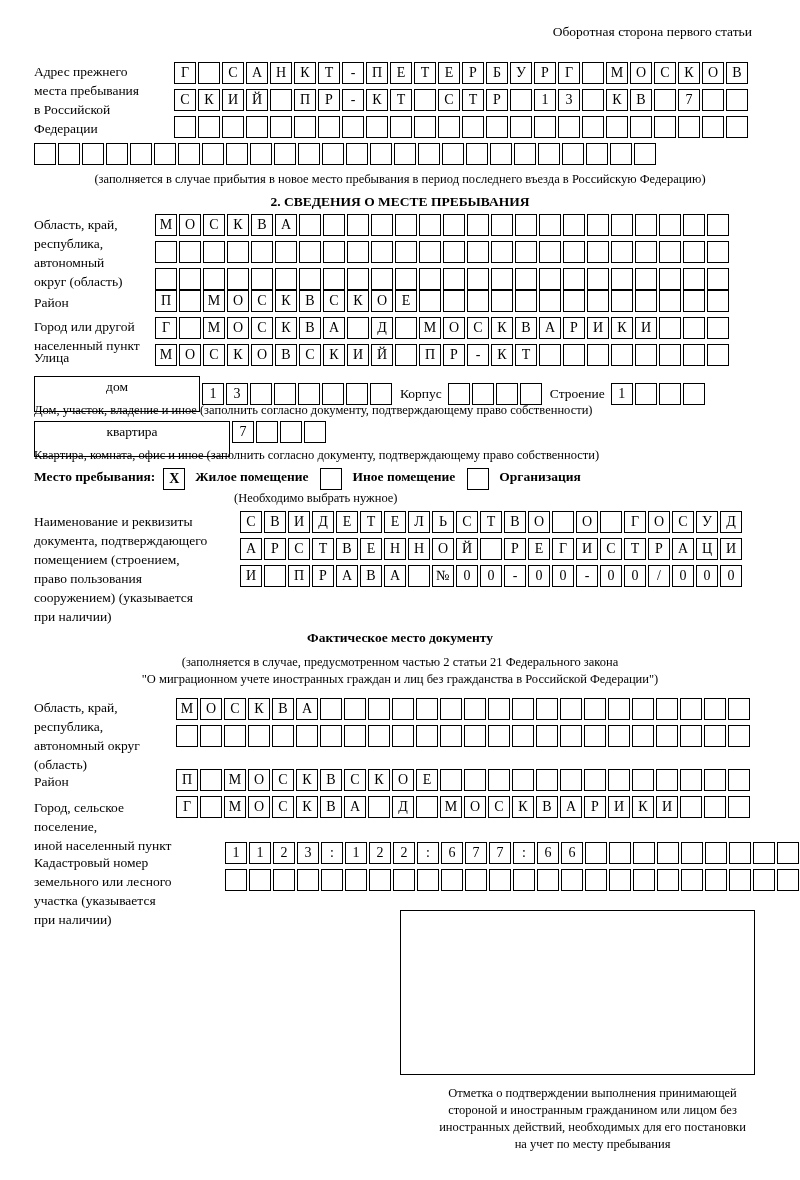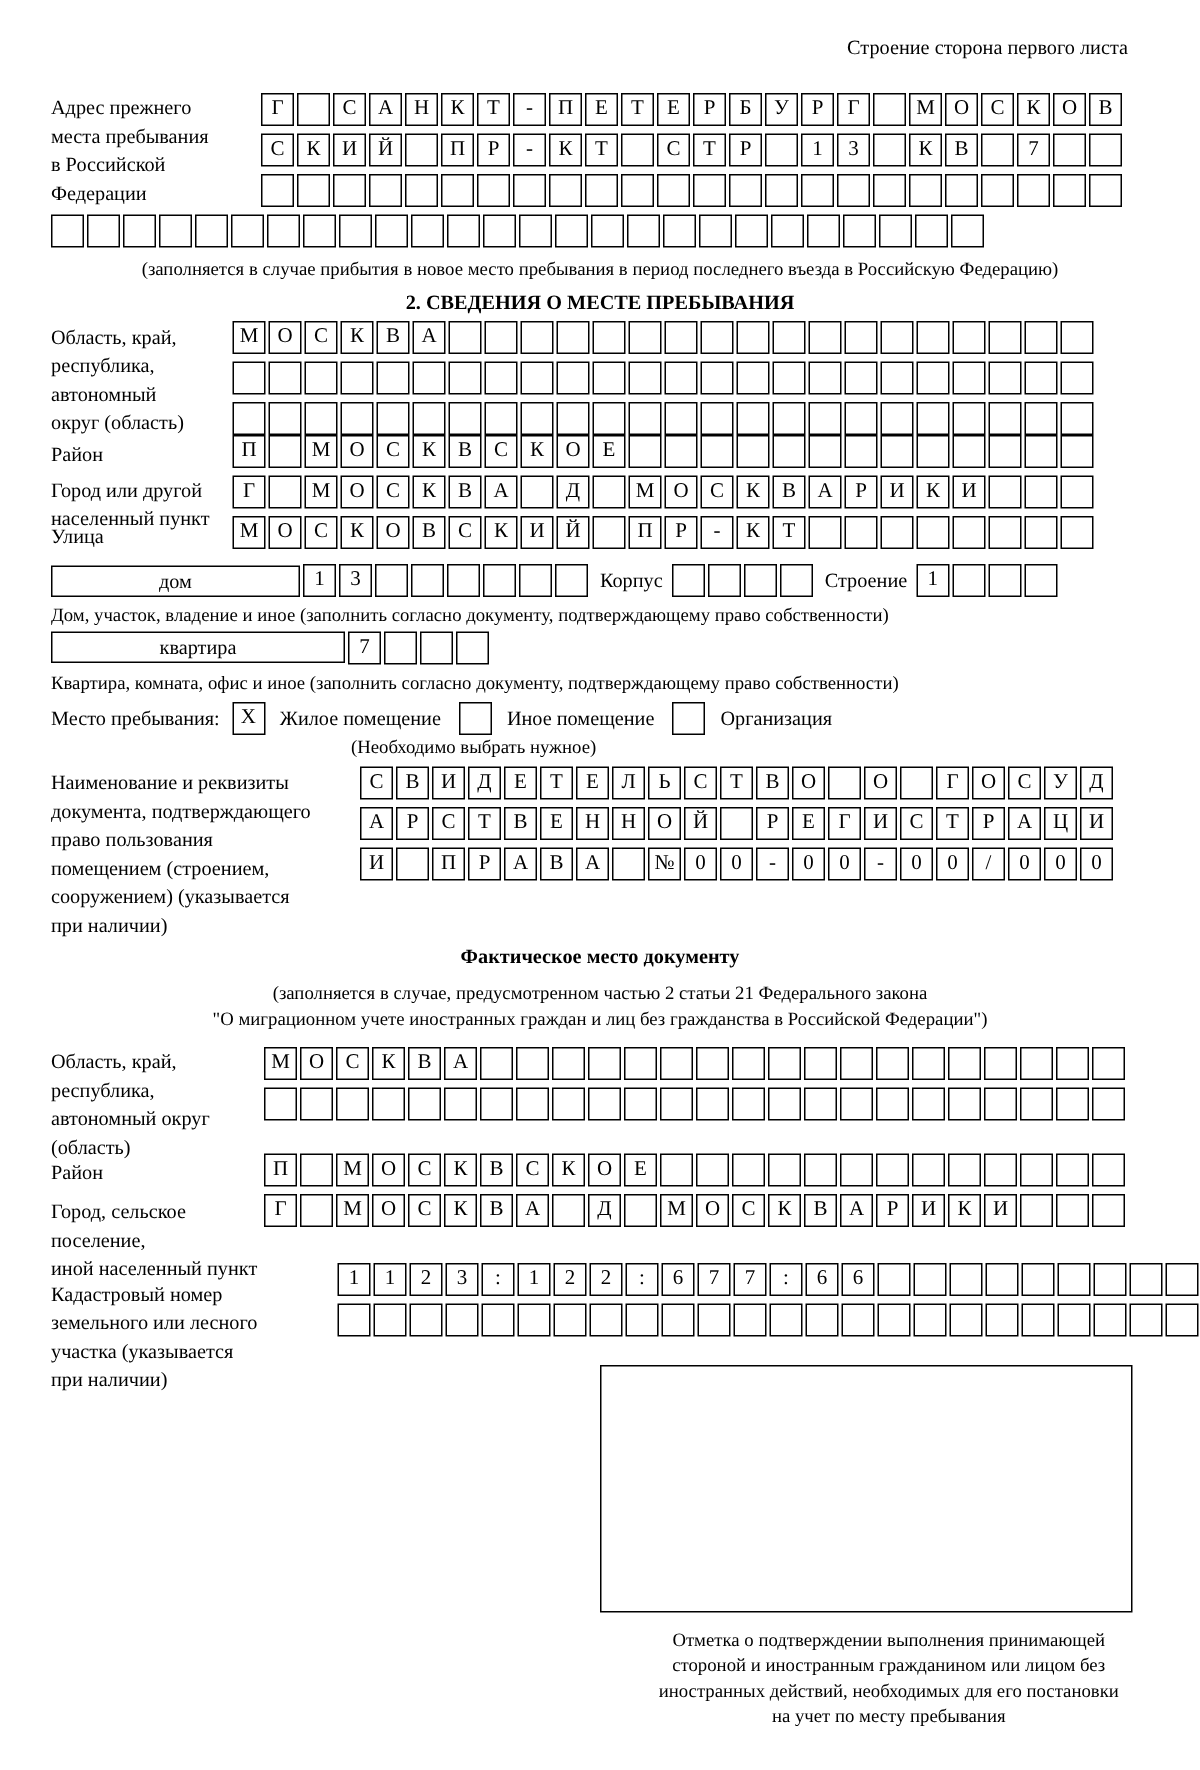--- a/index.html
+++ b/index.html
@@ -24,21 +24,21 @@
     border:1px solid #000;
     margin-right:2px;
     box-sizing:border-box;
     font-size:14px;
     line-height:20px;
     text-align:center;
     font-family:"Liberation Serif", serif;
   }
   .boxlabel{
     border:1px solid #000;
-    height:21px;
+    height:36px;
     box-sizing:border-box;
     font-size:13.5px;
     line-height:20px;
     text-align:center;
     margin-right:2px;
   }
   .plain{font-size:13.5px;line-height:22px;margin:0 6px;}
   .section-title{
     position:absolute;width:100%;text-align:center;font-weight:bold;font-size:13.5px;
   }
@@ -56,21 +56,21 @@
   .footnote{
     position:absolute;text-align:center;font-size:12.5px;line-height:17px;
   }
   .labelcol{position:absolute;font-size:13.5px;line-height:19px;}
 </style>
 </head>
 <body>
 
 <div class="page">
 
-  <div class="hdr-right">Строение сторона первого листа</div>
+  <div class="hdr-right">Оборотная сторона первого статьи</div>
 
   <div class="labelcol" style="left:34px;top:62px;width:140px;">
     <div>Адрес прежнего</div>
     <div>места пребывания</div>
     <div>в Российской</div>
     <div>Федерации</div>
   </div>
 
   <div class="row" style="left:174px;top:62px;">
     <div class="cells" id="pa1">
@@ -408,36 +408,36 @@
     <div class="boxlabel" style="width:196px;">квартира</div>
     <div class="cells" id="f1">
         <div class="cell">7</div>
         <div class="cell"></div>
         <div class="cell"></div>
         <div class="cell"></div>
       </div>
   </div>
   <div class="lbl-sm" style="position:absolute;left:34px;top:447px;">Квартира, комната, офис и иное (заполнить согласно документу, подтверждающему право собственности)</div>
 
-  <div class="row" style="left:34px;top:468px;align-items:center;">
+  <div class="row" style="left:34px;top:468px;align-items:flex-start;font-weight:bold;">
     <span class="lbl">Место пребывания:</span>
     <span class="chk" style="margin-left:8px;">Х</span>
     <span class="lbl" style="margin-left:10px;">Жилое помещение</span>
     <span class="chk" style="margin-left:12px;"></span>
     <span class="lbl" style="margin-left:10px;">Иное помещение</span>
     <span class="chk" style="margin-left:12px;"></span>
     <span class="lbl" style="margin-left:10px;">Организация</span>
   </div>
   <div class="lbl-sm" style="position:absolute;left:234px;top:490px;">(Необходимо выбрать нужное)</div>
 
   <div class="labelcol" style="left:34px;top:512px;width:200px;">
     <div>Наименование и реквизиты</div>
     <div>документа, подтверждающего</div>
+    <div>помещением (строением,</div>
     <div>право пользования</div>
-    <div>помещением (строением,</div>
     <div>сооружением) (указывается</div>
     <div>при наличии)</div>
   </div>
   <div class="row" style="left:240px;top:511px;">
       <div class="cells" id="doc1">
         <div class="cell">С</div>
         <div class="cell">В</div>
         <div class="cell">И</div>
         <div class="cell">Д</div>
         <div class="cell">Е</div>

